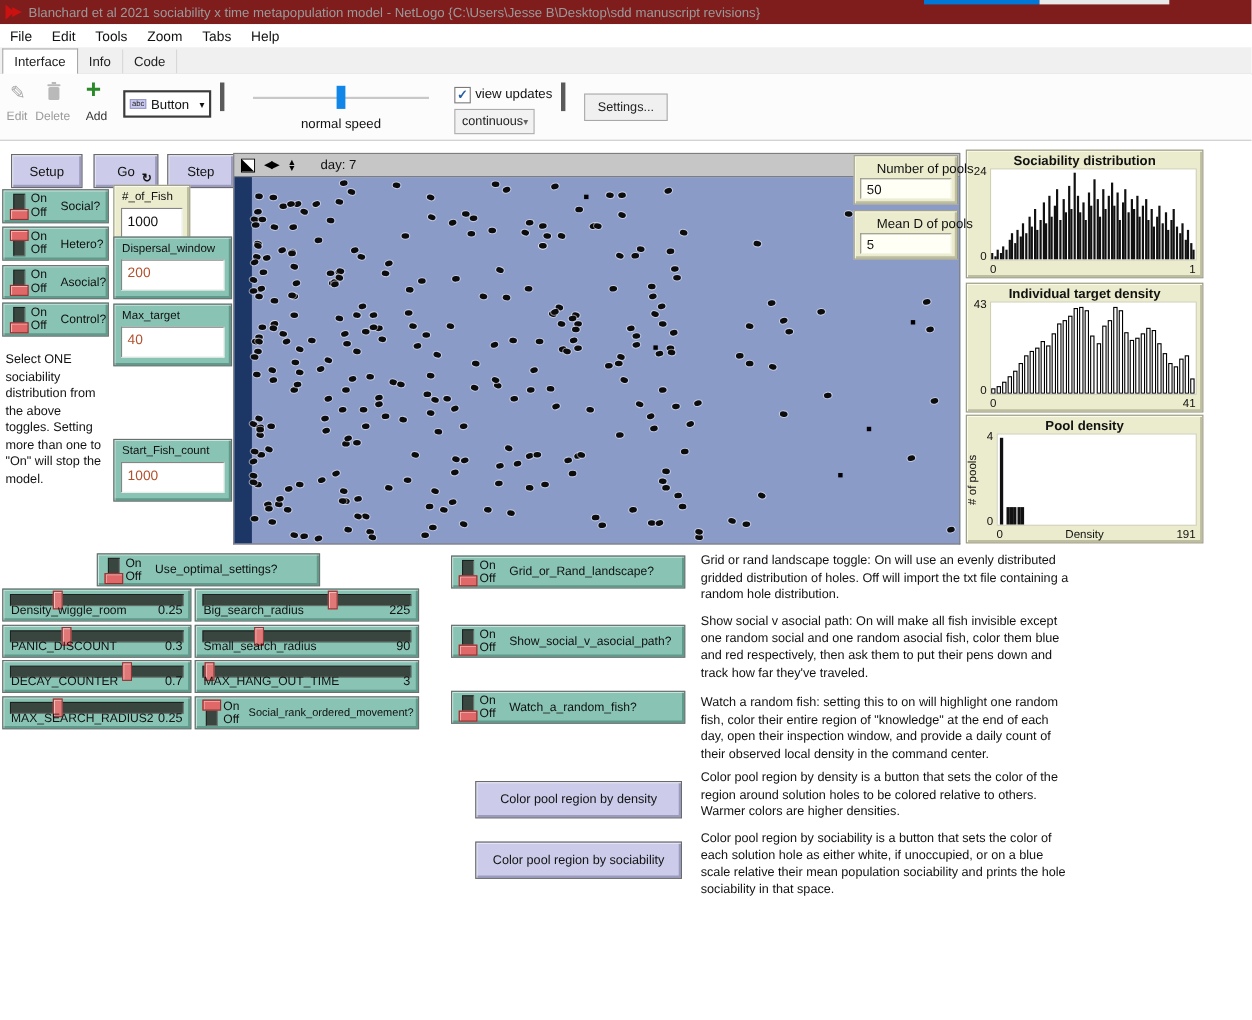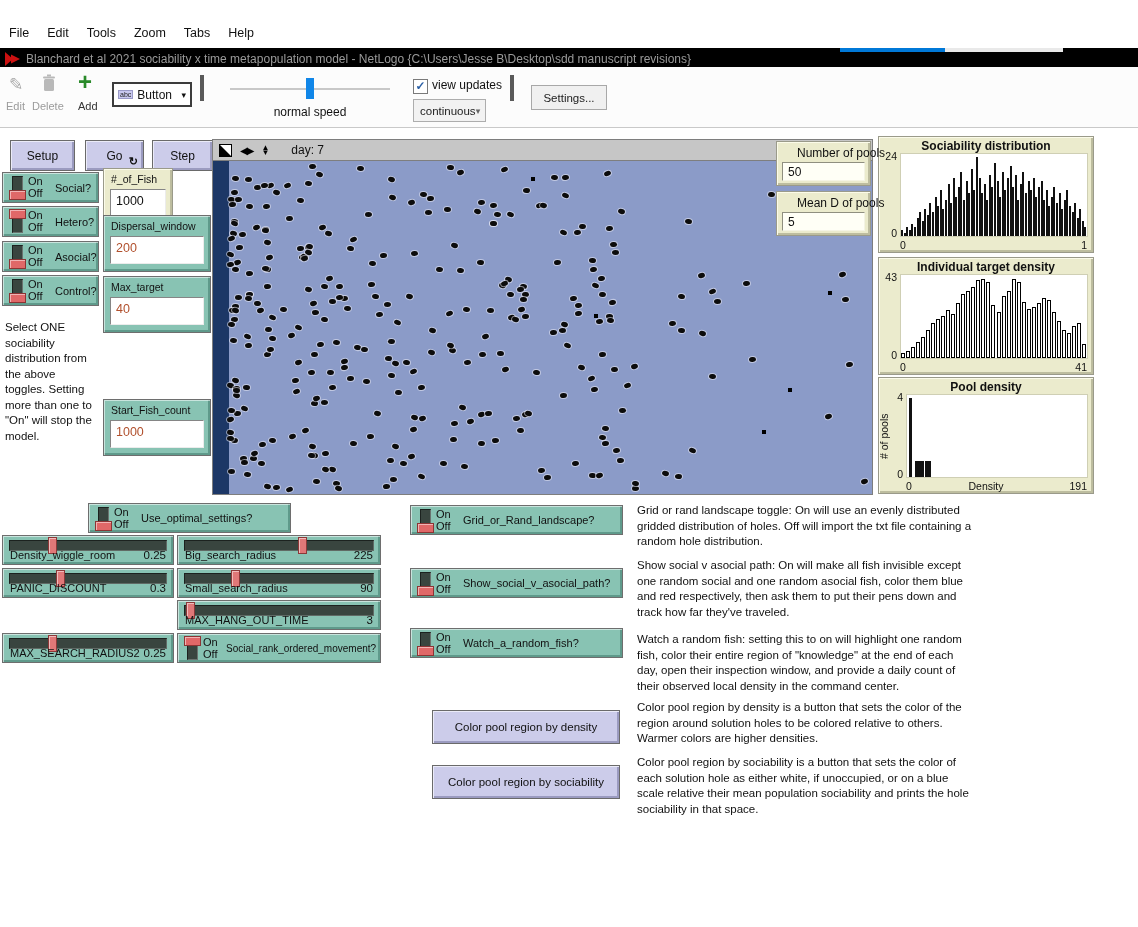--- a/index.html
+++ b/index.html
@@ -1,21 +1,21 @@
 <!DOCTYPE html>
 <html><head>
 <meta charset="utf-8">
 <style>
   html,body{margin:0;padding:0;background:#fff;}
   #app{position:relative;width:1138px;height:927px;background:#fff;overflow:hidden;
        font-family:"Liberation Sans",sans-serif;color:#111;}
   .abs{position:absolute;}
 
   
-  .titlebar{left:0;top:0;width:1138px;height:22px;background:#000000;margin-top:48px;}
+  .titlebar{left:0;top:0;width:1138px;height:22px;background:#7f1d1d;}
   .title-text{left:26px;top:4px;font-size:12px;color:#9a9a9a;white-space:nowrap;}
   .strip-blue{left:840px;top:0;width:105px;height:4px;}
   .strip-gray{left:945px;top:0;width:118px;height:4px;background:#e9e9e9;}
   .menubar{left:0;top:22px;width:1138px;height:21px;background:#fff;display:flex;align-items:center;}
   .menu-item{padding:2px 9px;font-size:12.5px;color:#111;}
   .tabbar{left:0;top:43px;width:1138px;height:24px;background:#f0f0f0;border-bottom:1px solid #c8c8c8;display:flex;align-items:flex-end;}
   .tab{padding:4px 10px;font-size:12px;color:#222;border-right:1px solid #d8d8d8;}
   .tab.active{background:#fff;border:1px solid #a8a8a8;border-bottom:1px solid #fff;margin-left:2px;margin-bottom:-1px;}
   .toolbar{left:0;top:67px;width:1138px;height:60px;background:#fcfcfc;border-bottom:1px solid #c9c9c9;}
   .tool-label{font-size:11px;color:#9b9b9b;}
@@ -95,20 +95,25 @@
 
   <div class="abs menubar">
     <span class="menu-item">File</span>
     <span class="menu-item">Edit</span>
     <span class="menu-item">Tools</span>
     <span class="menu-item">Zoom</span>
     <span class="menu-item">Tabs</span>
     <span class="menu-item">Help</span>
   </div>
 
+  <div class="abs tabbar">
+    <span class="tab active">Interface</span>
+    <span class="tab">Info</span>
+    <span class="tab">Code</span>
+  </div>
 
   <div class="abs toolbar">
     <span class="abs" style="left:9px;top:74px;font-size:17px;color:#a8a8a8;transform:translateY(-67px)">✎</span>
     <span class="abs tool-label" style="left:6px;top:33px">Edit</span>
     <svg class="abs" style="left:41px;top:7px" width="16" height="19" viewBox="0 0 16 19">
       <rect x="3" y="5" width="10" height="12" rx="1.5" fill="#b9b9b9"></rect>
         <rect x="2" y="2.5" width="12" height="2" rx="1" fill="#b9b9b9"></rect>
         <rect x="6" y="0.5" width="4" height="2" fill="#b9b9b9"></rect>
     </svg>
     <span class="abs tool-label" style="left:32px;top:33px">Delete</span>
@@ -692,20 +697,27 @@
     <span class="sl-label">Density_wiggle_room</span>
     <span class="sl-value">0.25</span>
   </div>
   <div class="tw abs slider" style="left:2px;top:568px;width:172px;height:30px">
     <span class="sl-track">
         <span class="sl-handle" style="left: calc(32% - 4px);"></span>
       </span>
     <span class="sl-label">PANIC_DISCOUNT</span>
     <span class="sl-value">0.3</span>
   </div>
+  <div class="tw abs slider" style="left:2px;top:600px;width:172px;height:30px">
+    <span class="sl-track">
+        <span class="sl-handle" style="left: calc(67% - 4px);"></span>
+      </span>
+    <span class="sl-label">DECAY_COUNTER</span>
+    <span class="sl-value">0.7</span>
+  </div>
   <div class="tw abs slider" style="left:2px;top:633px;width:172px;height:30px">
     <span class="sl-track">
         <span class="sl-handle" style="left: calc(27% - 4px);"></span>
       </span>
     <span class="sl-label">MAX_SEARCH_RADIUS2</span>
     <span class="sl-value">0.25</span>
   </div>
 
   <div class="tw abs slider" style="left:177px;top:535px;width:204px;height:30px">
     <span class="sl-track">

